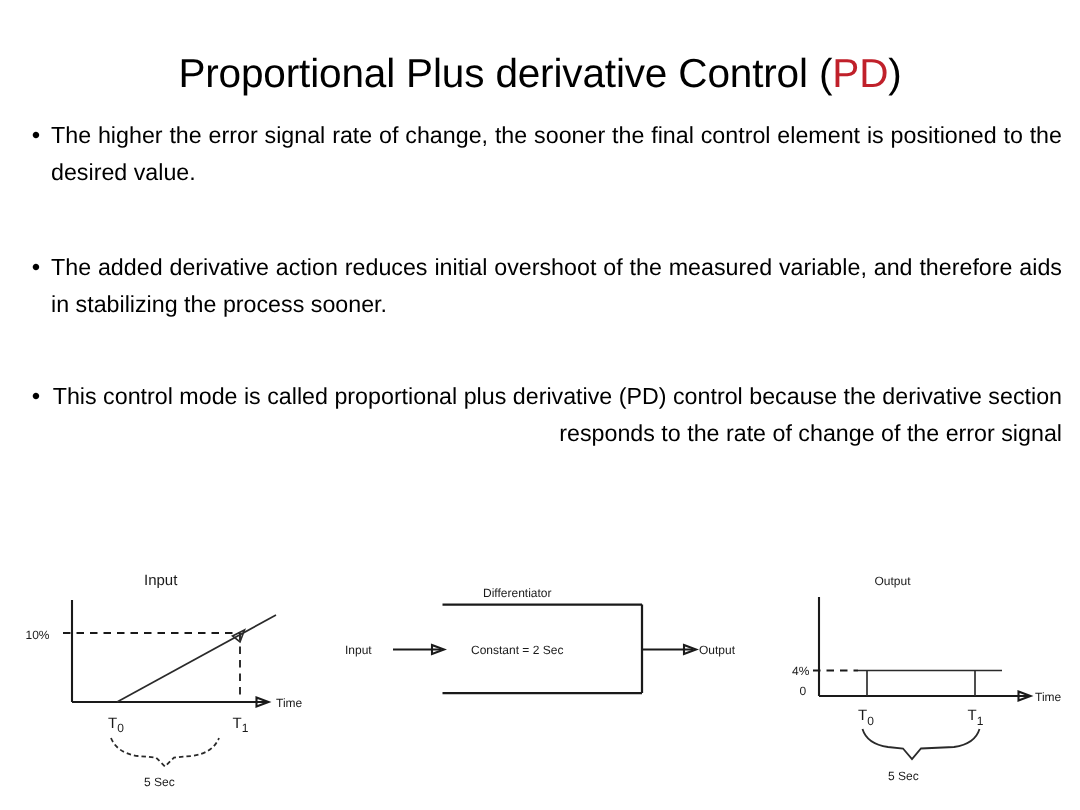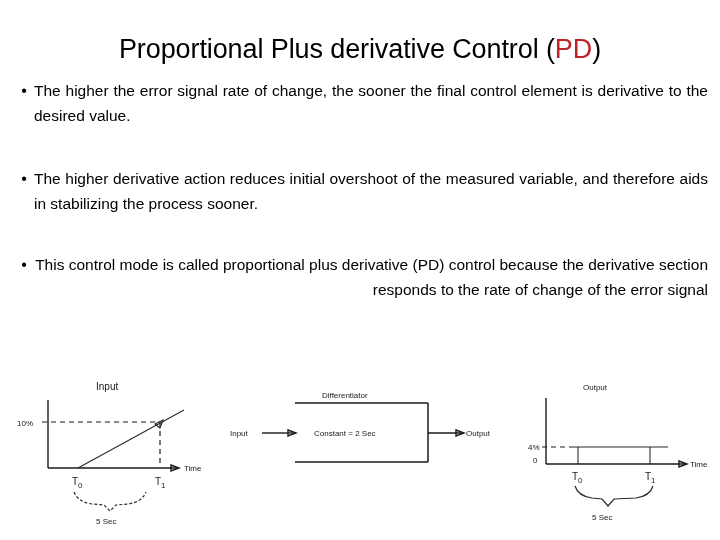--- a/index.html
+++ b/index.html
@@ -127,26 +127,26 @@
 <body>
 
 <div class="slide">
 
   <h1 class="slide-title"><span>Proportional Plus derivative Control (</span><span class="accent">PD</span><span>)</span></h1>
 
   <div class="body-block">
 
     <div class="bullet-row" id="bullet-1">
       <div class="bullet-mark">•</div>
-      <div class="bullet-text">The higher the error signal rate of change, the sooner the final control element is derivative to the desired value.</div>
+      <div class="bullet-text">The higher the error signal rate of change, the sooner the final control element is positioned to the desired value.</div>
     </div>
 
     <div class="bullet-row" id="bullet-2">
       <div class="bullet-mark">•</div>
-      <div class="bullet-text">The higher derivative action reduces initial overshoot of the measured variable, and therefore aids in stabilizing the process sooner.</div>
+      <div class="bullet-text">The added derivative action reduces initial overshoot of the measured variable, and therefore aids in stabilizing the process sooner.</div>
     </div>
 
     <div class="bullet-row" id="bullet-3">
       <div class="bullet-mark">•</div>
       <div class="bullet-text nojustify">This control mode is called proportional plus derivative (PD) control because the derivative section responds to the rate of change of the error signal</div>
     </div>
 
   </div>
 
   <div class="figure-area">

